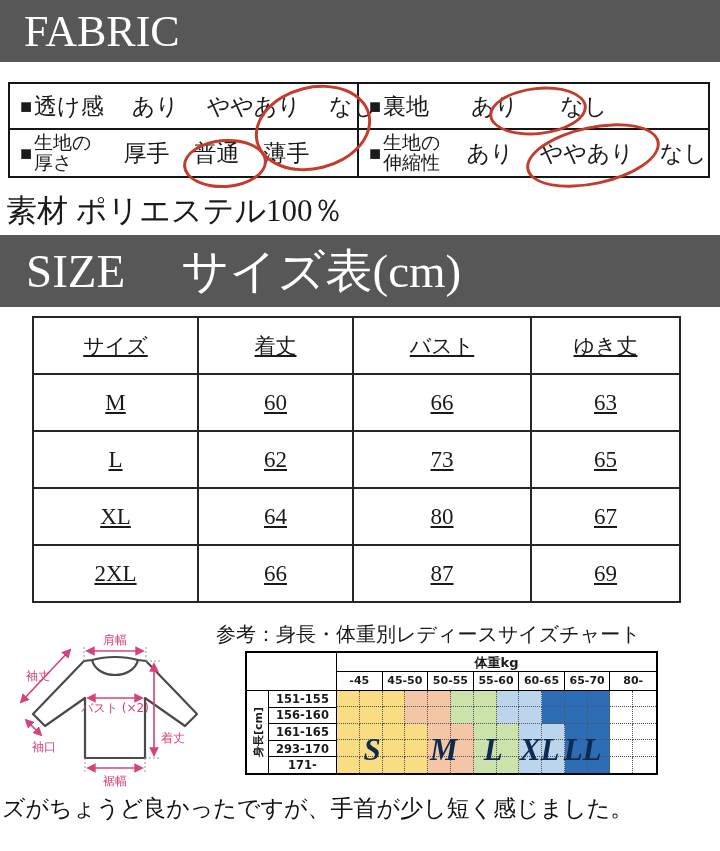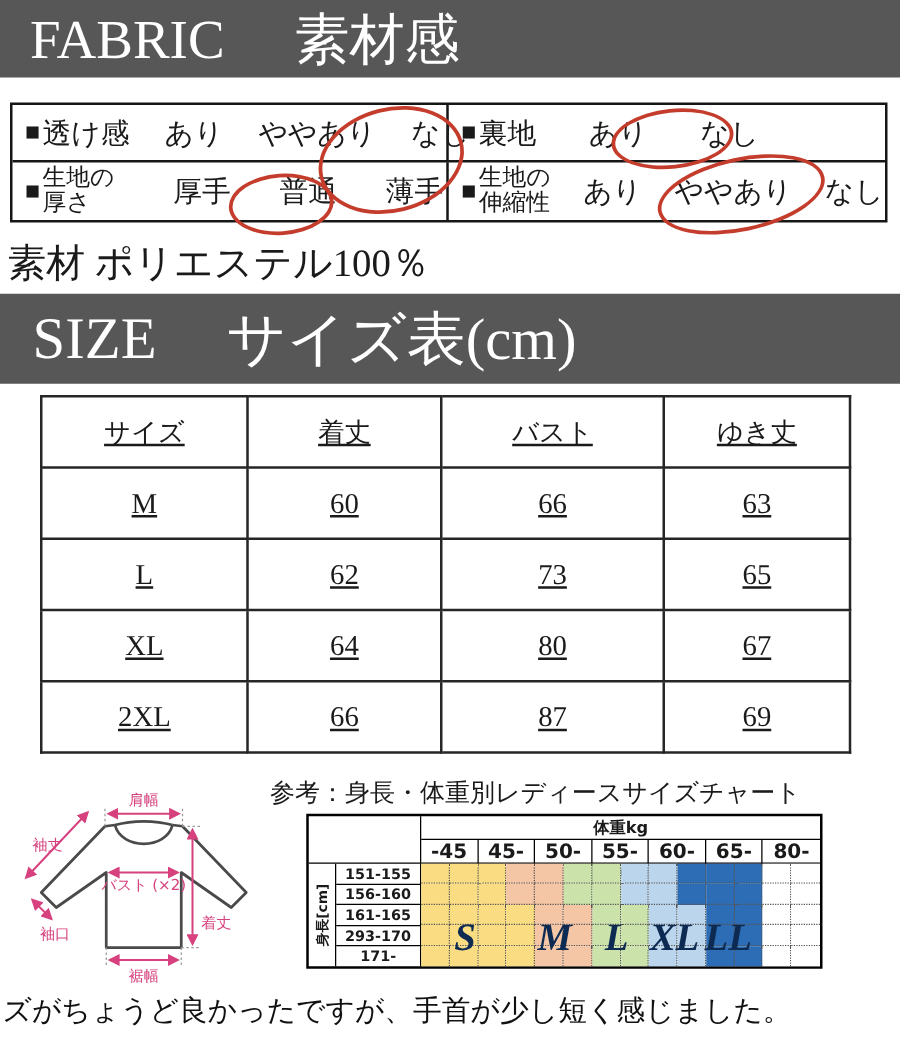--- a/index.html
+++ b/index.html
@@ -20,21 +20,21 @@
          font-size:23px;padding-left:10px;}
   .fcell.top{border-bottom:2px solid #161616;}
   .fcell.left{border-right:2px solid #161616;}
   .fsq{font-size:20px;margin-right:2px;}
   .flabel{white-space:nowrap;}
   .flabel2{display:flex;flex-direction:column;font-size:19px;line-height:20px;text-align:left;}
   .fopts{display:flex;}
   .fopt{white-space:nowrap;}
   .c0 .fopts .fopt{margin-left:28px;}
   .c1 .fopts .fopt{margin-left:42px;}
-  .c2 .fopts .fopt{margin-left:39px;}
+  .c2 .fopts .fopt{margin-left:24px;}
   .c2 .fopts{margin-left:8px;}
   .c3 .fopts .fopt{margin-left:26px;}
   .circle{position:absolute;border:3px solid #c43c2c;border-radius:50%;pointer-events:none;}
   .circ1{left:244px;top:2px;width:112px;height:78px;transform:rotate(-14deg);}
   .circ2{left:479px;top:3px;width:92px;height:42px;transform:rotate(-6deg);}
   .circ3{left:173px;top:55px;width:78px;height:43px;transform:rotate(-4deg);}
   .circ4{left:515px;top:42px;width:130px;height:53px;transform:rotate(-12deg);}
 
   .material{position:absolute;left:6px;top:190px;font-size:31px;}
 
@@ -55,21 +55,21 @@
   .wchart{position:absolute;left:245px;top:651px;width:413px;height:124px;
           border:2px solid #000;box-sizing:border-box;background:#fff;
           font-family:"DejaVu Sans","Liberation Sans",sans-serif;}
   .wc-blank{position:absolute;left:0;top:0;width:90px;height:38px;
             border-right:1px solid #000;border-bottom:1px solid #000;box-sizing:border-box;}
   .wc-wlabel{position:absolute;left:90px;top:0;right:0;height:19px;line-height:19px;
              text-align:center;font-weight:bold;font-size:13px;
              border-bottom:1px solid #000;box-sizing:border-box;}
   .wc-cols{position:absolute;left:90px;top:19px;right:0;height:19px;display:grid;
            grid-template-columns:repeat(7,1fr);border-bottom:1px solid #000;box-sizing:border-box;}
-  .wc-col{font-weight:bold;font-size:16px;line-height:18px;text-align:center;
+  .wc-col{font-weight:bold;font-size:11px;line-height:18px;text-align:center;
           border-right:1px solid #000;box-sizing:border-box;}
   .wc-col:last-child{border-right:none;}
   .wc-rot{position:absolute;left:0;top:38px;width:22px;bottom:0;
           border-right:1px solid #000;box-sizing:border-box;}
   .wc-rot span{position:absolute;left:50%;top:50%;transform:translate(-50%,-50%) rotate(-90deg);
                font-weight:bold;font-size:11px;white-space:nowrap;}
   .wc-hlabels{position:absolute;left:22px;top:38px;width:68px;bottom:0;
               display:flex;flex-direction:column;border-right:1px solid #000;box-sizing:border-box;}
   .wc-hlabel{flex:1;border-bottom:1px solid #000;box-sizing:border-box;
              font-weight:bold;font-size:11.5px;display:flex;align-items:center;justify-content:center;}
@@ -89,21 +89,20 @@
           color:#111;}
 </style>
 </head>
 <body>
 
 <div class="page">
 
   <div class="bar bar1">
     <span>FABRIC</span>
     <span class="gap"></span>
-    <span>素材感</span>
   </div>
 
   <div class="ftable">
     <div class="fcell top left c0">
       <span class="fsq">■</span>
       <span class="flabel">透け感</span>
       <span class="fopts">
         <span class="fopt">あり</span>
         <span class="fopt">ややあり</span>
         <span class="fopt">なし</span>

